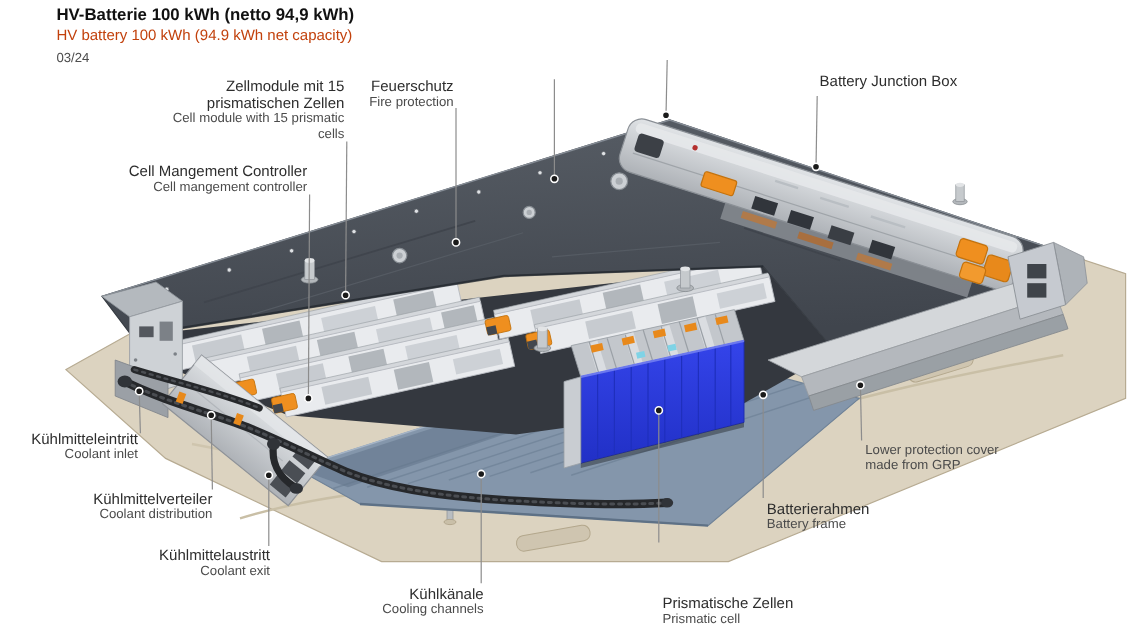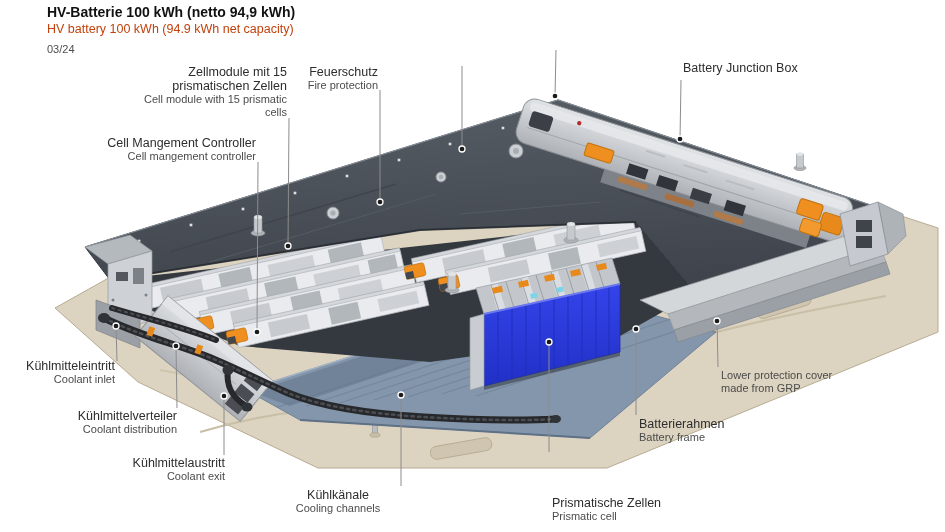--- a/index.html
+++ b/index.html
@@ -417,21 +417,21 @@
   <div class="label ra" style="right:768px;top:409px;width:160px;">
     <span class="de">Kühlmittelverteiler</span>
     <span class="en">Coolant distribution</span>
   </div>
 
   <div class="label ra" style="right:720px;top:456px;width:160px;">
     <span class="de">Kühlmittelaustritt</span>
     <span class="en">Coolant exit</span>
   </div>
 
-  <div class="label ra" style="right:542px;top:488px;width:130px;text-align:center;">
+  <div class="label ra" style="right:542px;top:488px;width:130px;">
     <span class="de">Kühlkänale</span>
     <span class="en">Cooling channels</span>
   </div>
 
   <div class="label" style="left:552px;top:455px;margin-top:41px;">
     <span class="de">Prismatische Zellen</span>
     <span class="en">Prismatic cell</span>
   </div>
 
   <div class="label" style="left:639px;top:417px;">

